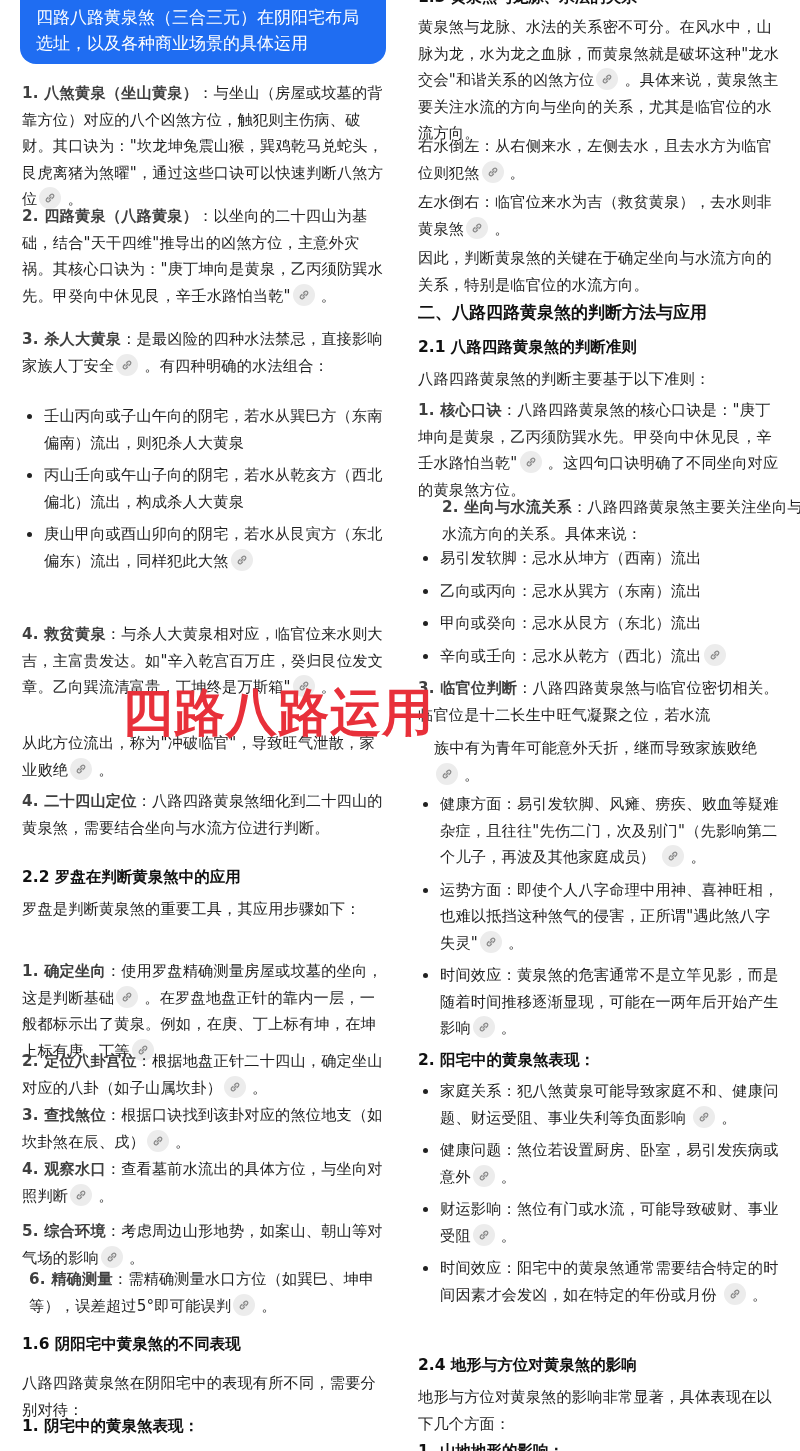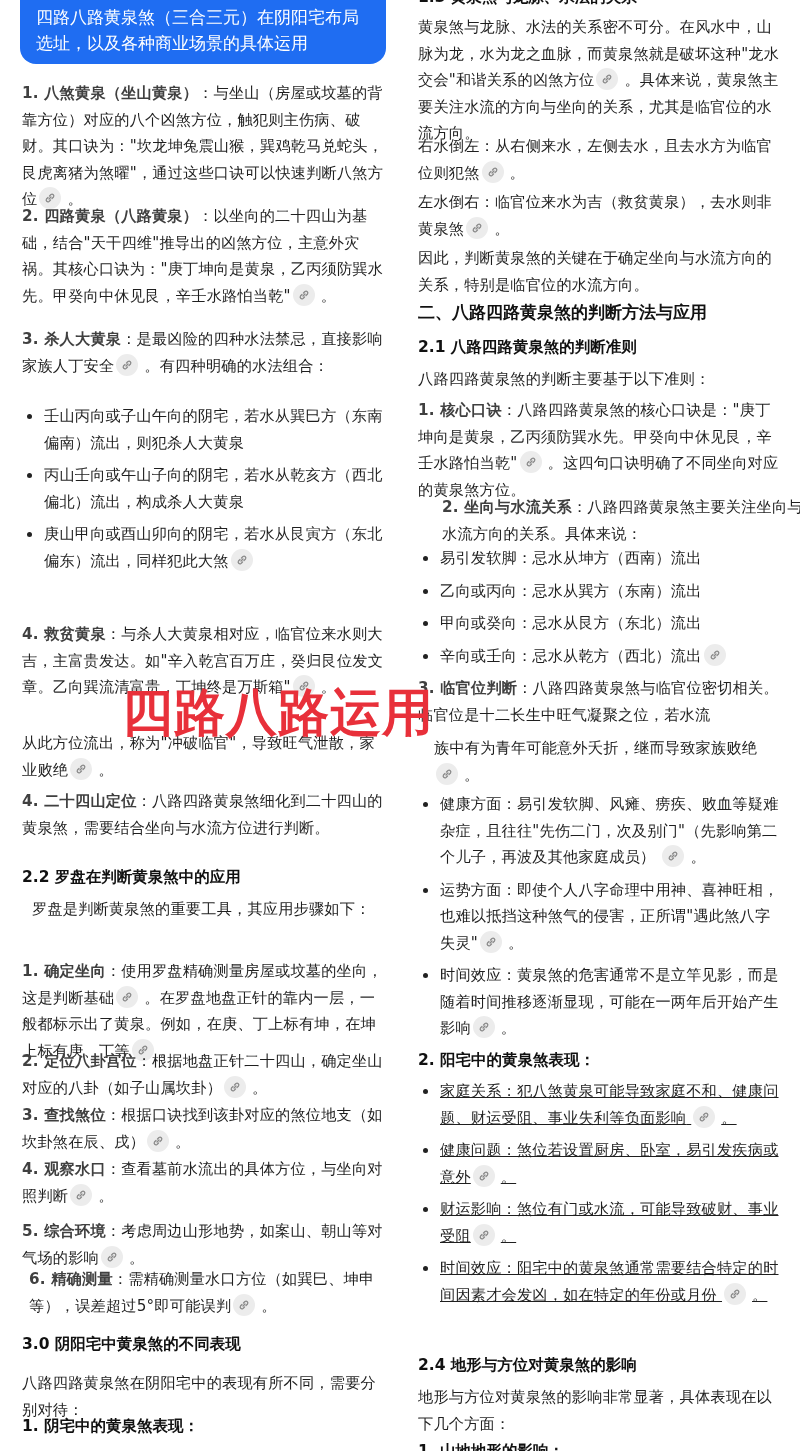--- a/index.html
+++ b/index.html
@@ -64,21 +64,21 @@
   <span>从此方位流出，称为"冲破临官"，导致旺气泄散，家业败绝</span><span class="lk"><svg width="12" height="12" viewBox="0 0 12 12">
         <path d="M5 7 L7 5 M4 5.5 L2.5 7 a1.8 1.8 0 0 0 2.5 2.5 L6.5 8 M5.5 4 L7 2.5 a1.8 1.8 0 0 1 2.5 2.5 L8 6.5" stroke="#8a8a8a" stroke-width="1.3" fill="none" stroke-linecap="round"></path>
       </svg></span><span>。</span>
 </div>
 
 <div class="abs p" style="left:22px;top:788px;width:364px;">
   <b>4. 二十四山定位</b><span>：八路四路黄泉煞细化到二十四山的黄泉煞，需要结合坐向与水流方位进行判断。</span>
 </div>
 
 <div class="abs h3" style="left:22px;top:864px;">2.2 罗盘在判断黄泉煞中的应用</div>
-<div class="abs p" style="left:22px;top:896px;width:364px;margin-left:10px;">罗盘是判断黄泉煞的重要工具，其应用步骤如下：</div>
+<div class="abs p" style="left:22px;top:896px;width:364px;">罗盘是判断黄泉煞的重要工具，其应用步骤如下：</div>
 
 <div class="abs p" style="left:22px;top:958px;width:364px;">
   <b>1. 确定坐向</b><span>：使用罗盘精确测量房屋或坟墓的坐向，这是判断基础</span><span class="lk"><svg width="12" height="12" viewBox="0 0 12 12">
         <path d="M5 7 L7 5 M4 5.5 L2.5 7 a1.8 1.8 0 0 0 2.5 2.5 L6.5 8 M5.5 4 L7 2.5 a1.8 1.8 0 0 1 2.5 2.5 L8 6.5" stroke="#8a8a8a" stroke-width="1.3" fill="none" stroke-linecap="round"></path>
       </svg></span><span>。在罗盘地盘正针的靠内一层，一般都标示出了黄泉。例如，在庚、丁上标有坤，在坤上标有庚、丁等</span><span class="lk"><svg width="12" height="12" viewBox="0 0 12 12">
         <path d="M5 7 L7 5 M4 5.5 L2.5 7 a1.8 1.8 0 0 0 2.5 2.5 L6.5 8 M5.5 4 L7 2.5 a1.8 1.8 0 0 1 2.5 2.5 L8 6.5" stroke="#8a8a8a" stroke-width="1.3" fill="none" stroke-linecap="round"></path>
       </svg></span><span>。</span>
 </div>
 
 <div class="abs p" style="left:22px;top:1048px;width:364px;">
@@ -104,21 +104,21 @@
         <path d="M5 7 L7 5 M4 5.5 L2.5 7 a1.8 1.8 0 0 0 2.5 2.5 L6.5 8 M5.5 4 L7 2.5 a1.8 1.8 0 0 1 2.5 2.5 L8 6.5" stroke="#8a8a8a" stroke-width="1.3" fill="none" stroke-linecap="round"></path>
       </svg></span><span>。</span>
 </div>
 
 <div class="abs p" style="left:22px;top:1266px;width:364px;margin-left:7px;">
   <b>6. 精确测量</b><span>：需精确测量水口方位（如巽巳、坤申等），误差超过5°即可能误判</span><span class="lk"><svg width="12" height="12" viewBox="0 0 12 12">
         <path d="M5 7 L7 5 M4 5.5 L2.5 7 a1.8 1.8 0 0 0 2.5 2.5 L6.5 8 M5.5 4 L7 2.5 a1.8 1.8 0 0 1 2.5 2.5 L8 6.5" stroke="#8a8a8a" stroke-width="1.3" fill="none" stroke-linecap="round"></path>
       </svg></span><span>。</span>
 </div>
 
-<div class="abs h3" style="left:22px;top:1331px;">3.0 阴阳宅中黄泉煞的不同表现</div>
+<div class="abs h3" style="left:22px;top:1331px;">1.6 阴阳宅中黄泉煞的不同表现</div>
 <div class="abs p" style="left:22px;top:1360px;width:364px;margin-top:10px;">八路四路黄泉煞在阴阳宅中的表现有所不同，需要分别对待：</div>
 <div class="abs h3" style="left:22px;top:1413px;">1. 阴宅中的黄泉煞表现：</div>
 
 <div class="abs h3" style="left:418px;top:-16px;">1.3 黄泉煞与龙脉、水法的关系</div>
 
 <div class="abs p" style="left:418px;top:14px;width:362px;">
   <span>黄泉煞与龙脉、水法的关系密不可分。在风水中，山脉为龙，水为龙之血脉，而黄泉煞就是破坏这种"龙水交会"和谐关系的凶煞方位</span><span class="lk"><svg width="12" height="12" viewBox="0 0 12 12">
         <path d="M5 7 L7 5 M4 5.5 L2.5 7 a1.8 1.8 0 0 0 2.5 2.5 L6.5 8 M5.5 4 L7 2.5 a1.8 1.8 0 0 1 2.5 2.5 L8 6.5" stroke="#8a8a8a" stroke-width="1.3" fill="none" stroke-linecap="round"></path>
       </svg></span><span>。具体来说，黄泉煞主要关注水流的方向与坐向的关系，尤其是临官位的水流方向。</span>
 </div>
@@ -177,21 +177,21 @@
   <div class="p bl" style="margin-bottom:6px;"><span>运势方面：即使个人八字命理中用神、喜神旺相，也难以抵挡这种煞气的侵害，正所谓"遇此煞八字失灵"</span><span class="lk"><svg width="12" height="12" viewBox="0 0 12 12">
           <path d="M5 7 L7 5 M4 5.5 L2.5 7 a1.8 1.8 0 0 0 2.5 2.5 L6.5 8 M5.5 4 L7 2.5 a1.8 1.8 0 0 1 2.5 2.5 L8 6.5" stroke="#8a8a8a" stroke-width="1.3" fill="none" stroke-linecap="round"></path>
         </svg></span><span>。</span></div>
   <div class="p bl"><span>时间效应：黄泉煞的危害通常不是立竿见影，而是随着时间推移逐渐显现，可能在一两年后开始产生影响</span><span class="lk"><svg width="12" height="12" viewBox="0 0 12 12">
           <path d="M5 7 L7 5 M4 5.5 L2.5 7 a1.8 1.8 0 0 0 2.5 2.5 L6.5 8 M5.5 4 L7 2.5 a1.8 1.8 0 0 1 2.5 2.5 L8 6.5" stroke="#8a8a8a" stroke-width="1.3" fill="none" stroke-linecap="round"></path>
         </svg></span><span>。</span></div>
 </div>
 
 <div class="abs h3" style="left:418px;top:1047px;">2. 阳宅中的黄泉煞表现：</div>
 
-<div class="abs" style="left:418px;top:1078px;width:362px;text-decoration:underline;">
+<div class="abs" style="left:418px;top:1078px;width:362px;">
   <div class="p bl" style="margin-bottom:6px;"><span>家庭关系：犯八煞黄泉可能导致家庭不和、健康问题、财运受阻、事业失利等负面影响</span> <span class="lk"><svg width="12" height="12" viewBox="0 0 12 12">
           <path d="M5 7 L7 5 M4 5.5 L2.5 7 a1.8 1.8 0 0 0 2.5 2.5 L6.5 8 M5.5 4 L7 2.5 a1.8 1.8 0 0 1 2.5 2.5 L8 6.5" stroke="#8a8a8a" stroke-width="1.3" fill="none" stroke-linecap="round"></path>
         </svg></span><span>。</span></div>
   <div class="p bl" style="margin-bottom:6px;"><span>健康问题：煞位若设置厨房、卧室，易引发疾病或意外</span><span class="lk"><svg width="12" height="12" viewBox="0 0 12 12">
           <path d="M5 7 L7 5 M4 5.5 L2.5 7 a1.8 1.8 0 0 0 2.5 2.5 L6.5 8 M5.5 4 L7 2.5 a1.8 1.8 0 0 1 2.5 2.5 L8 6.5" stroke="#8a8a8a" stroke-width="1.3" fill="none" stroke-linecap="round"></path>
         </svg></span><span>。</span></div>
   <div class="p bl" style="margin-bottom:6px;"><span>财运影响：煞位有门或水流，可能导致破财、事业受阻</span><span class="lk"><svg width="12" height="12" viewBox="0 0 12 12">
           <path d="M5 7 L7 5 M4 5.5 L2.5 7 a1.8 1.8 0 0 0 2.5 2.5 L6.5 8 M5.5 4 L7 2.5 a1.8 1.8 0 0 1 2.5 2.5 L8 6.5" stroke="#8a8a8a" stroke-width="1.3" fill="none" stroke-linecap="round"></path>
         </svg></span><span>。</span></div>
   <div class="p bl"><span>时间效应：阳宅中的黄泉煞通常需要结合特定的时间因素才会发凶，如在特定的年份或月份</span> <span class="lk"><svg width="12" height="12" viewBox="0 0 12 12">

